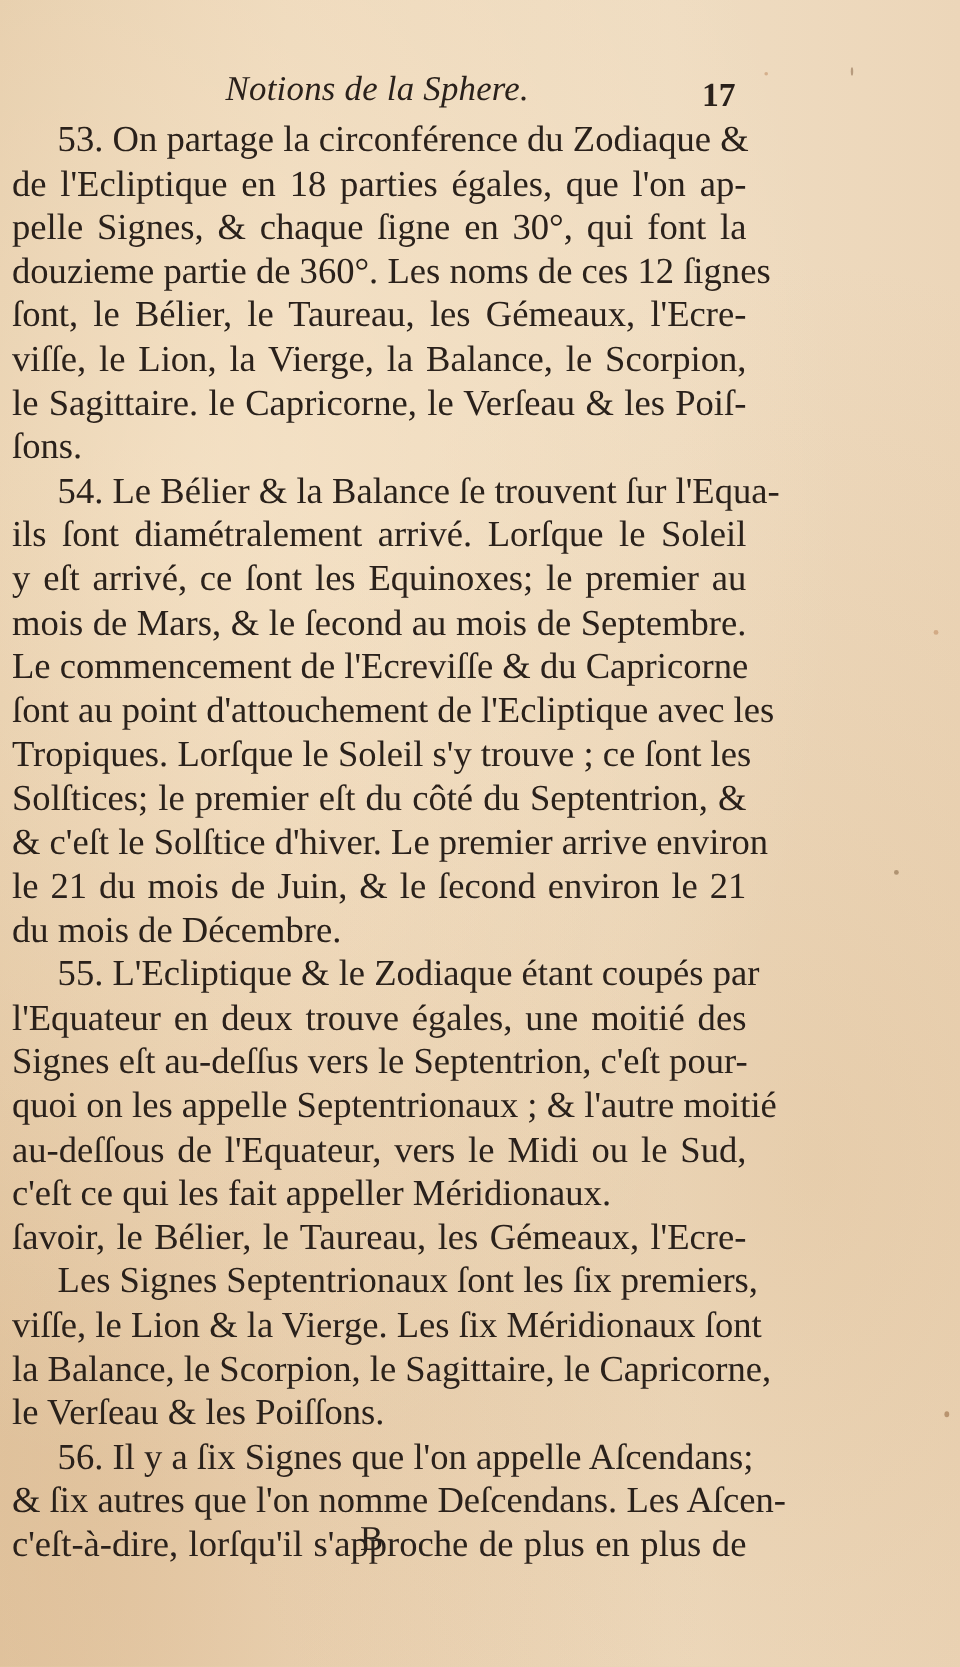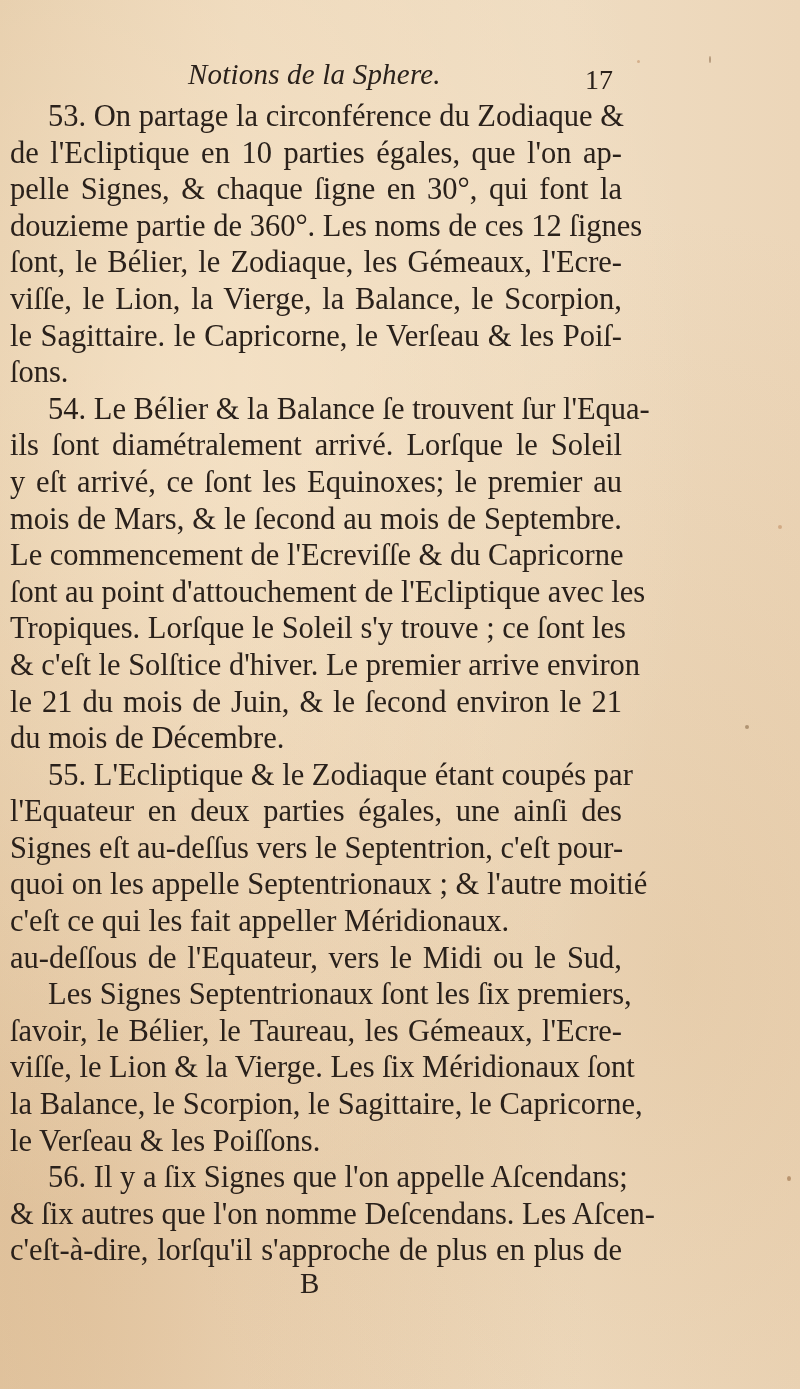--- a/index.html
+++ b/index.html
@@ -18,21 +18,21 @@
   .page { position: absolute; left: 0; top: 0; width: 800px; height: 1389px; }
   .header {
     position: absolute; top: 58px; left: 0; width: 640px; height: 40px;
   }
   .running-title {
     position: absolute; left: 188px; top: 0;
     font-style: italic; font-size: 29px; letter-spacing: 0.2px;
   }
   .page-number {
     position: absolute; left: 585px; top: 6px;
-    font-size: 28px; font-weight: normal;
+    font-size: 28px; font-weight: bold;
   }
   .text-block {
     position: absolute; left: 10px; top: 98px; width: 612px;
     font-size: 30.5px; line-height: 36.6px;
   }
   .line {
     display: block; white-space: nowrap; text-align: justify;
     text-align-last: justify; height: 36.6px; overflow: visible;
   }
   .line.last { text-align-last: left; }
@@ -49,48 +49,49 @@
 <div class="page">
 
   <div class="header">
     <span class="running-title">Notions de la Sphere.</span>
     <span class="page-number">17</span>
   </div>
 
   <div class="text-block">
 
     <span class="line indent-small">53. On partage la circonférence du Zodiaque &amp;</span>
-    <span class="line">de l'Ecliptique en 10 parties égales, que l'on ap-</span>
+    <span class="line">de l'Ecliptique en 18 parties égales, que l'on ap-</span>
     <span class="line">pelle Signes, &amp; chaque ſigne en 30°, qui font la</span>
     <span class="line">douzieme partie de 360°. Les noms de ces 12 ſignes</span>
-    <span class="line">ſont, le Bélier, le Zodiaque, les Gémeaux, l'Ecre-</span>
+    <span class="line">ſont, le Bélier, le Taureau, les Gémeaux, l'Ecre-</span>
     <span class="line">viſſe, le Lion, la Vierge, la Balance, le Scorpion,</span>
     <span class="line">le Sagittaire. le Capricorne, le Verſeau &amp; les Poiſ-</span>
     <span class="line last">ſons.</span>
 
     <span class="line indent-small">54. Le Bélier &amp; la Balance ſe trouvent ſur l'Equa-</span>
     <span class="line">ils ſont diamétralement arrivé. Lorſque le Soleil</span>
     <span class="line">y eſt arrivé, ce ſont les Equinoxes; le premier au</span>
     <span class="line">mois de Mars, &amp; le ſecond au mois de Septembre.</span>
     <span class="line">Le commencement de l'Ecreviſſe &amp; du Capricorne</span>
     <span class="line">ſont au point d'attouchement de l'Ecliptique avec les</span>
     <span class="line">Tropiques. Lorſque le Soleil s'y trouve ; ce ſont les</span>
+    <span class="line">Solſtices; le premier eſt du côté du Septentrion, &amp;</span>
     <span class="line">&amp; c'eſt le Solſtice d'hiver. Le premier arrive environ</span>
     <span class="line">le 21 du mois de Juin, &amp; le ſecond environ le 21</span>
     <span class="line last">du mois de Décembre.</span>
 
     <span class="line indent-small">55. L'Ecliptique &amp; le Zodiaque étant coupés par</span>
-    <span class="line">l'Equateur en deux parties égales, une ainſi des</span>
+    <span class="line">l'Equateur en deux trouve égales, une moitié des</span>
     <span class="line">Signes eſt au-deſſus vers le Septentrion, c'eſt pour-</span>
     <span class="line">quoi on les appelle Septentrionaux ; &amp; l'autre moitié</span>
+    <span class="line">au-deſſous de l'Equateur, vers le Midi ou le Sud,</span>
     <span class="line last">c'eſt ce qui les fait appeller Méridionaux.</span>
-    <span class="line">au-deſſous de l'Equateur, vers le Midi ou le Sud,</span>
 
+    <span class="line">ſavoir, le Bélier, le Taureau, les Gémeaux, l'Ecre-</span>
     <span class="line indent-small">Les Signes Septentrionaux ſont les ſix premiers,</span>
-    <span class="line">ſavoir, le Bélier, le Taureau, les Gémeaux, l'Ecre-</span>
     <span class="line">viſſe, le Lion &amp; la Vierge. Les ſix Méridionaux ſont</span>
     <span class="line">la Balance, le Scorpion, le Sagittaire, le Capricorne,</span>
     <span class="line last">le Verſeau &amp; les Poiſſons.</span>
 
     <span class="line indent-small">56. Il y a ſix Signes que l'on appelle Aſcendans;</span>
     <span class="line">&amp; ſix autres que l'on nomme Deſcendans. Les Aſcen-</span>
     <span class="line">c'eſt-à-dire, lorſqu'il s'approche de plus en plus de</span>
 
   </div>
 

